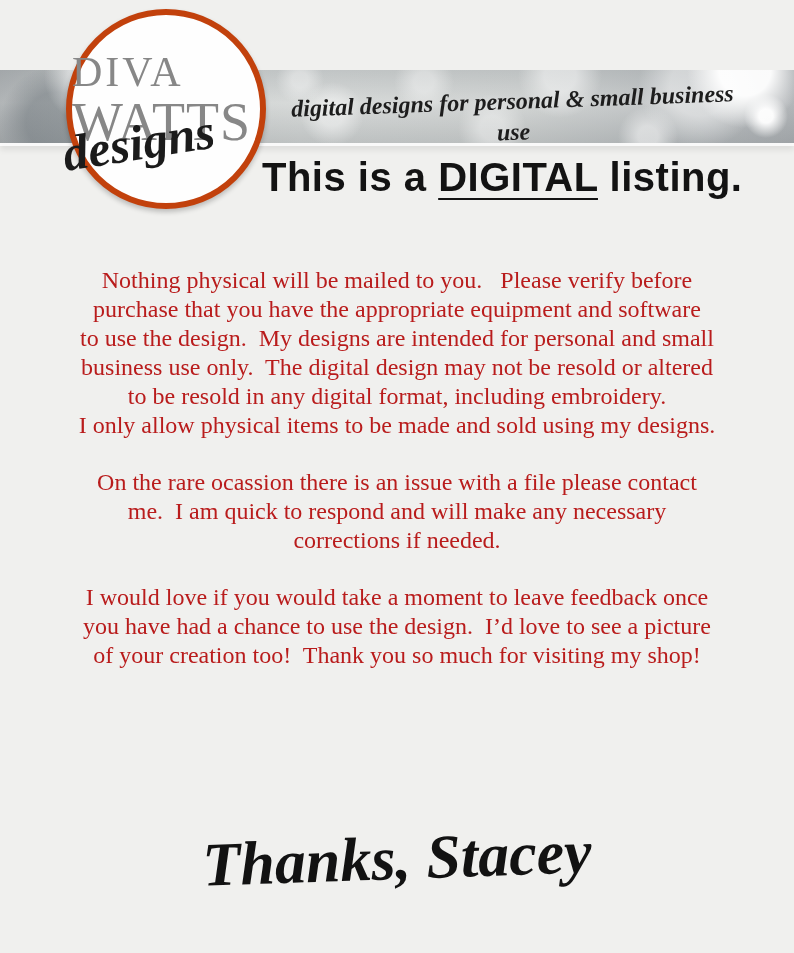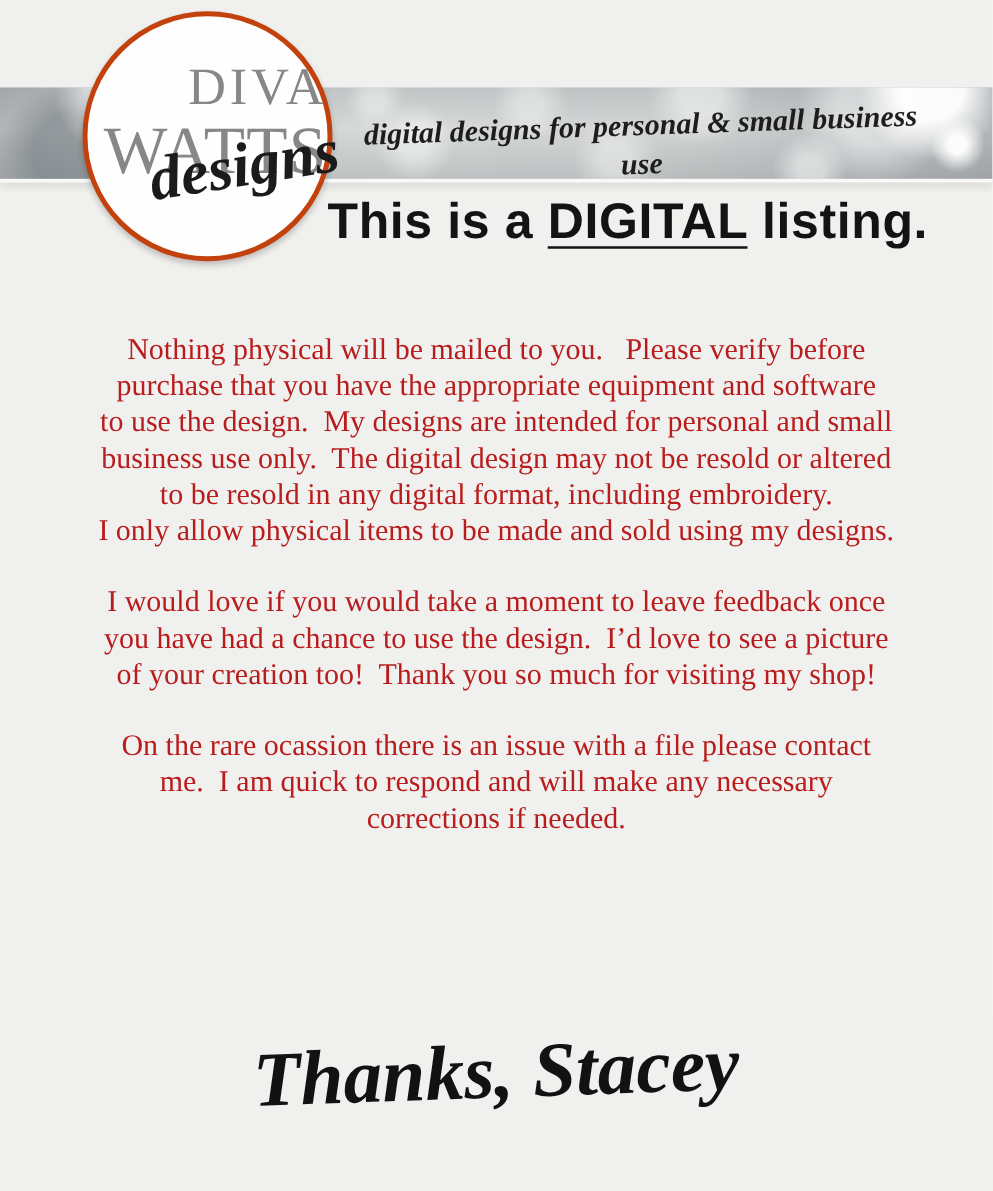--- a/index.html
+++ b/index.html
@@ -48,24 +48,24 @@
     transform: rotate(-2deg);
   }
 
   
   .logo {
     position: absolute;
     left: 66px; top: 9px;
     width: 200px; height: 200px;
     border-radius: 50%;
     background: #fefefe;
-    border: 4px solid #c2410c;
+    border: 6px solid #c2410c;
     box-shadow: 0 3px 5px rgba(0,0,0,0.22);
     box-sizing: border-box;
-    text-align: right;
+    text-align: left;
     z-index: 3;
   }
   .logo-word1 {
     margin-top: 36px;
     font-size: 42px;
     line-height: 1.0;
     letter-spacing: 3px;
     color: #878787;
   }
   .logo-word2 {
@@ -155,23 +155,23 @@
 
   <h1 class="title"><span>This is a </span><span class="u">DIGITAL</span><span> listing.</span></h1>
 
   <div class="content">
     <p class="para">Nothing physical will be mailed to you.   Please verify before
 purchase that you have the appropriate equipment and software
 to use the design.  My designs are intended for personal and small
 business use only.  The digital design may not be resold or altered
 to be resold in any digital format, including embroidery.
 I only allow physical items to be made and sold using my designs.</p>
+    <p class="para">On the rare ocassion there is an issue with a file please contact
+me.  I am quick to respond and will make any necessary
+corrections if needed.</p>
     <p class="para">I would love if you would take a moment to leave feedback once
 you have had a chance to use the design.  I’d love to see a picture
 of your creation too!  Thank you so much for visiting my shop!</p>
-    <p class="para">On the rare ocassion there is an issue with a file please contact
-me.  I am quick to respond and will make any necessary
-corrections if needed.</p>
   </div>
 
   <div class="signature">Thanks, Stacey</div>
 
 </div>
 
 </body></html>

